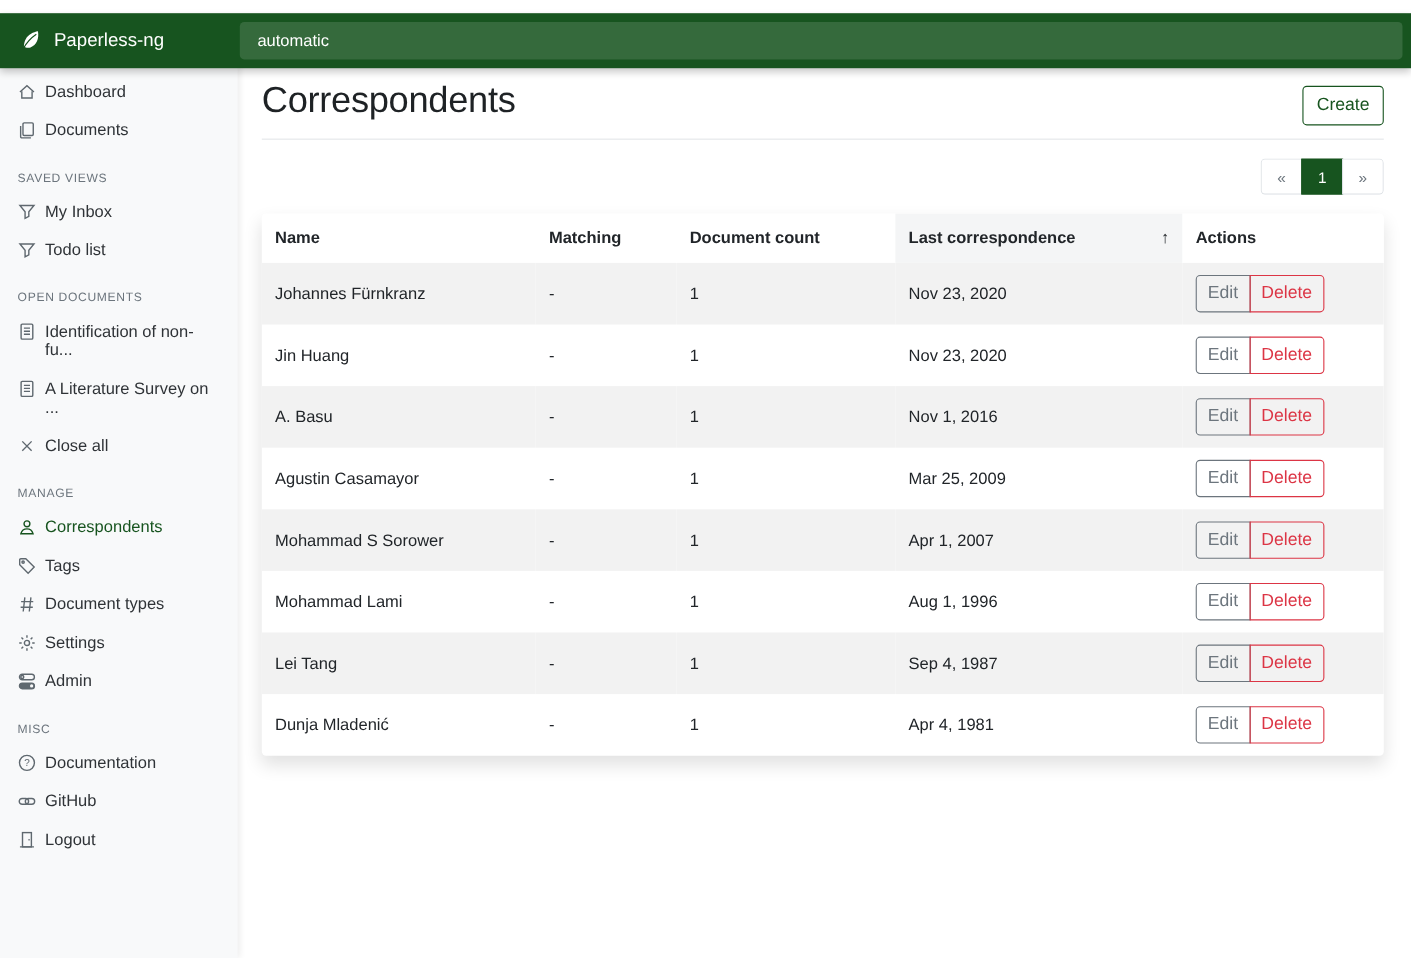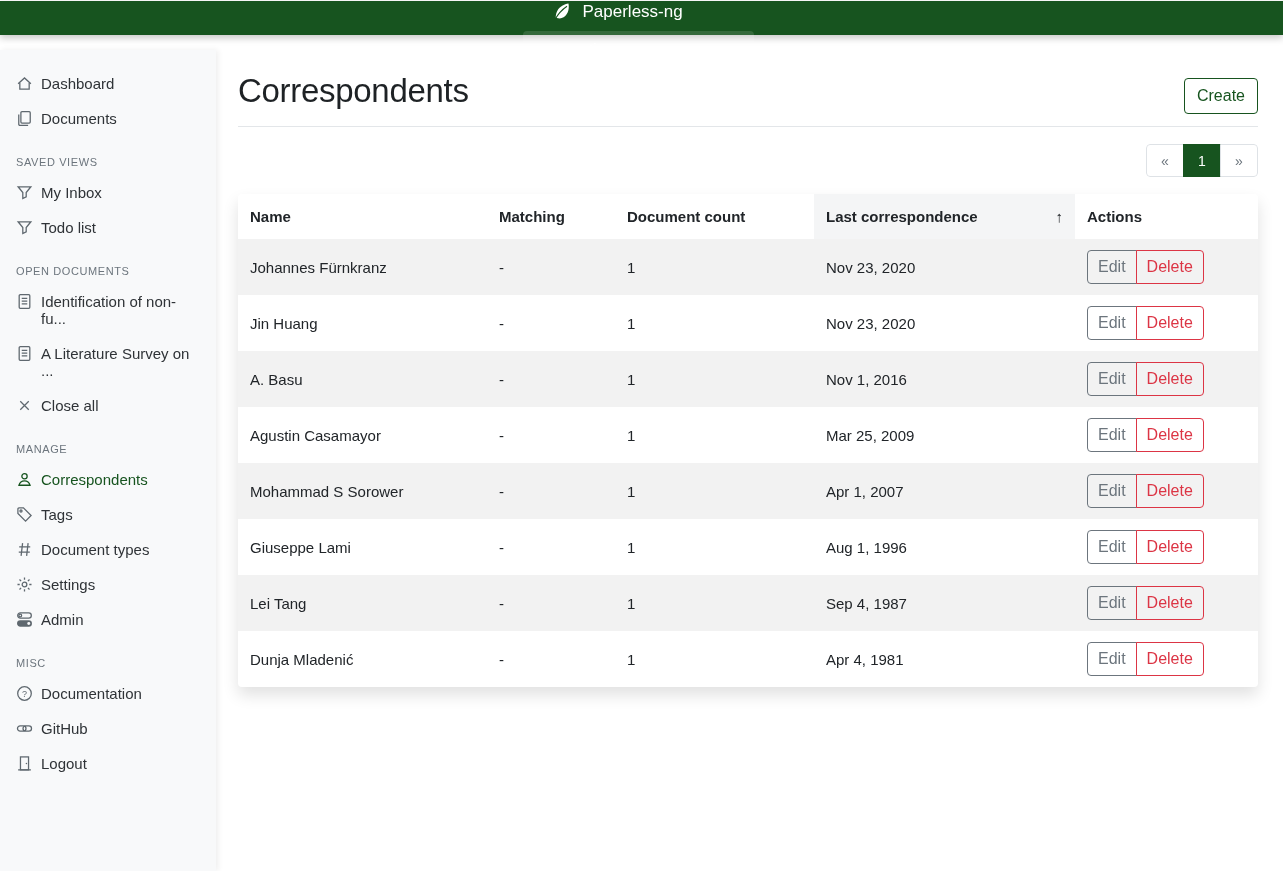--- a/index.html
+++ b/index.html
@@ -5,23 +5,23 @@
   :root{
     --primary:#17541f; --danger:#dc3545; --secondary:#6c757d;
     --border:#dee2e6; --stripe:#f2f2f2; --sorted:#f4f5f6;
     --sidebar-bg:#f8f9fa; --text:#212529;
   }
   *{box-sizing:border-box; margin:0; padding:0;}
   html,body{width:1283px; height:871px; overflow:hidden;}
   body{font-family:"Liberation Sans", sans-serif; color:var(--text); background:#fff;}
 
   
-  .navbar{position:absolute; left:0; top:1px; right:0; height:34px;
+  .navbar{position:absolute; left:0; top:12px; right:0; height:50px;
     background:var(--primary); display:flex; align-items:center; z-index:30;
-    box-shadow:0 3px 7px rgba(0,0,0,.22);flex-direction:column;}
+    box-shadow:0 3px 7px rgba(0,0,0,.22);}
   .brand{width:216px; flex:none; display:flex; align-items:center; gap:11px;
     padding-left:16px; color:#fff; font-size:17px;}
   .brand .logo{display:flex; align-items:center;}
   .search{flex:1; height:34px; margin:8px 8px 8px 2px; border:none; border-radius:4px;
     background:rgba(255,255,255,.13); color:#fff; font-size:15px; padding:16px 16px;
     font-family:"Liberation Sans", sans-serif; outline:none;}
 
   
   .sidebar{position:absolute; left:0; top:50px; bottom:0; width:216px;
     background:var(--sidebar-bg); z-index:20; box-shadow:2px 0 6px rgba(0,0,0,.07);
@@ -300,21 +300,21 @@
           <td><button class="btn btn-edit">Edit</button><button class="btn btn-delete">Delete</button></td>
         </tr>
         <tr>
           <td>Mohammad S Sorower</td>
           <td>-</td>
           <td>1</td>
           <td>Apr 1, 2007</td>
           <td><button class="btn btn-edit">Edit</button><button class="btn btn-delete">Delete</button></td>
         </tr>
         <tr>
-          <td>Giuseppe Lami</td>
+          <td>Mohammad Lami</td>
           <td>-</td>
           <td>1</td>
           <td>Aug 1, 1996</td>
           <td><button class="btn btn-edit">Edit</button><button class="btn btn-delete">Delete</button></td>
         </tr>
         <tr>
           <td>Lei Tang</td>
           <td>-</td>
           <td>1</td>
           <td>Sep 4, 1987</td>

